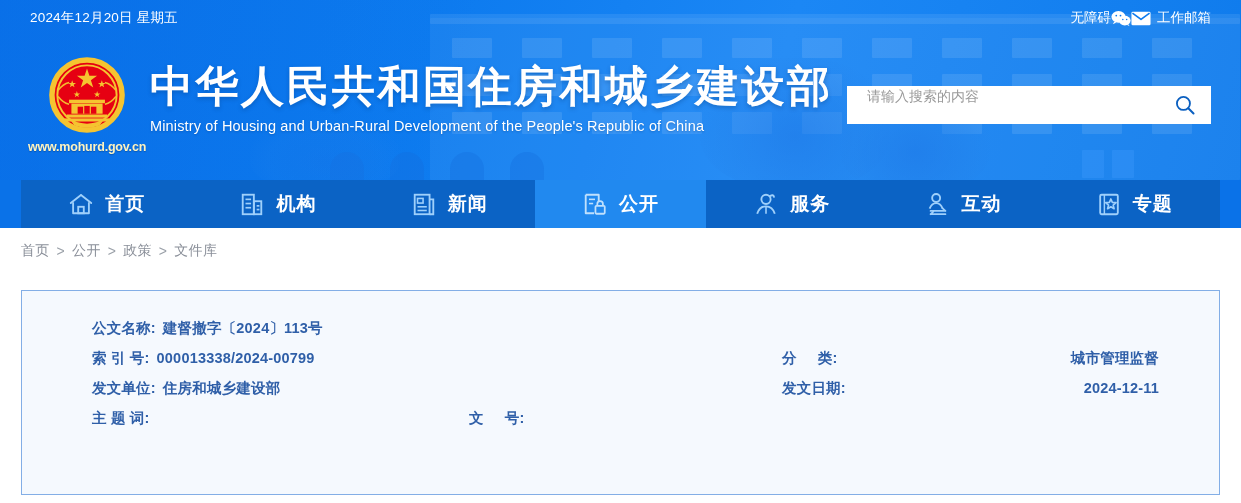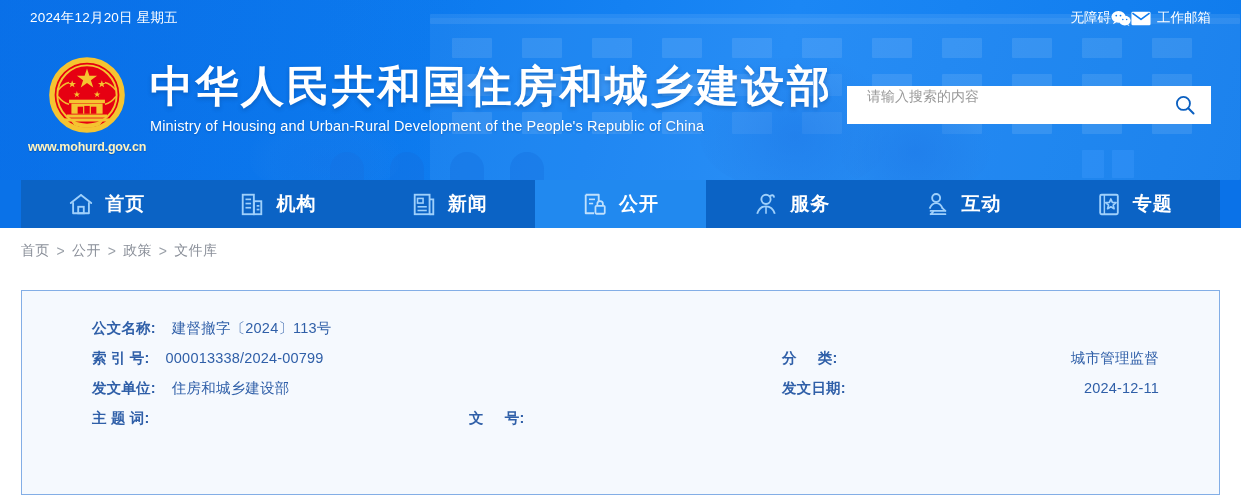--- a/index.html
+++ b/index.html
@@ -184,22 +184,23 @@
   .cell-left { width: 690px; }
   .cell-right { flex: 1; justify-content: space-between; }
   .lbl {
     color: #2f5fa8;
     font-weight: bold;
     white-space: pre;
     letter-spacing: 0.2px;
   }
   .val {
     color: #2f5fa8;
-    margin-left: 16px;
+    margin-left: 7px;
     letter-spacing: 0.2px;
+    font-weight: bold;
   }
 </style>
 </head>
 <body>
 
 <div class="page">
 
   <div class="header">
 
     <div class="hdr-bg">

